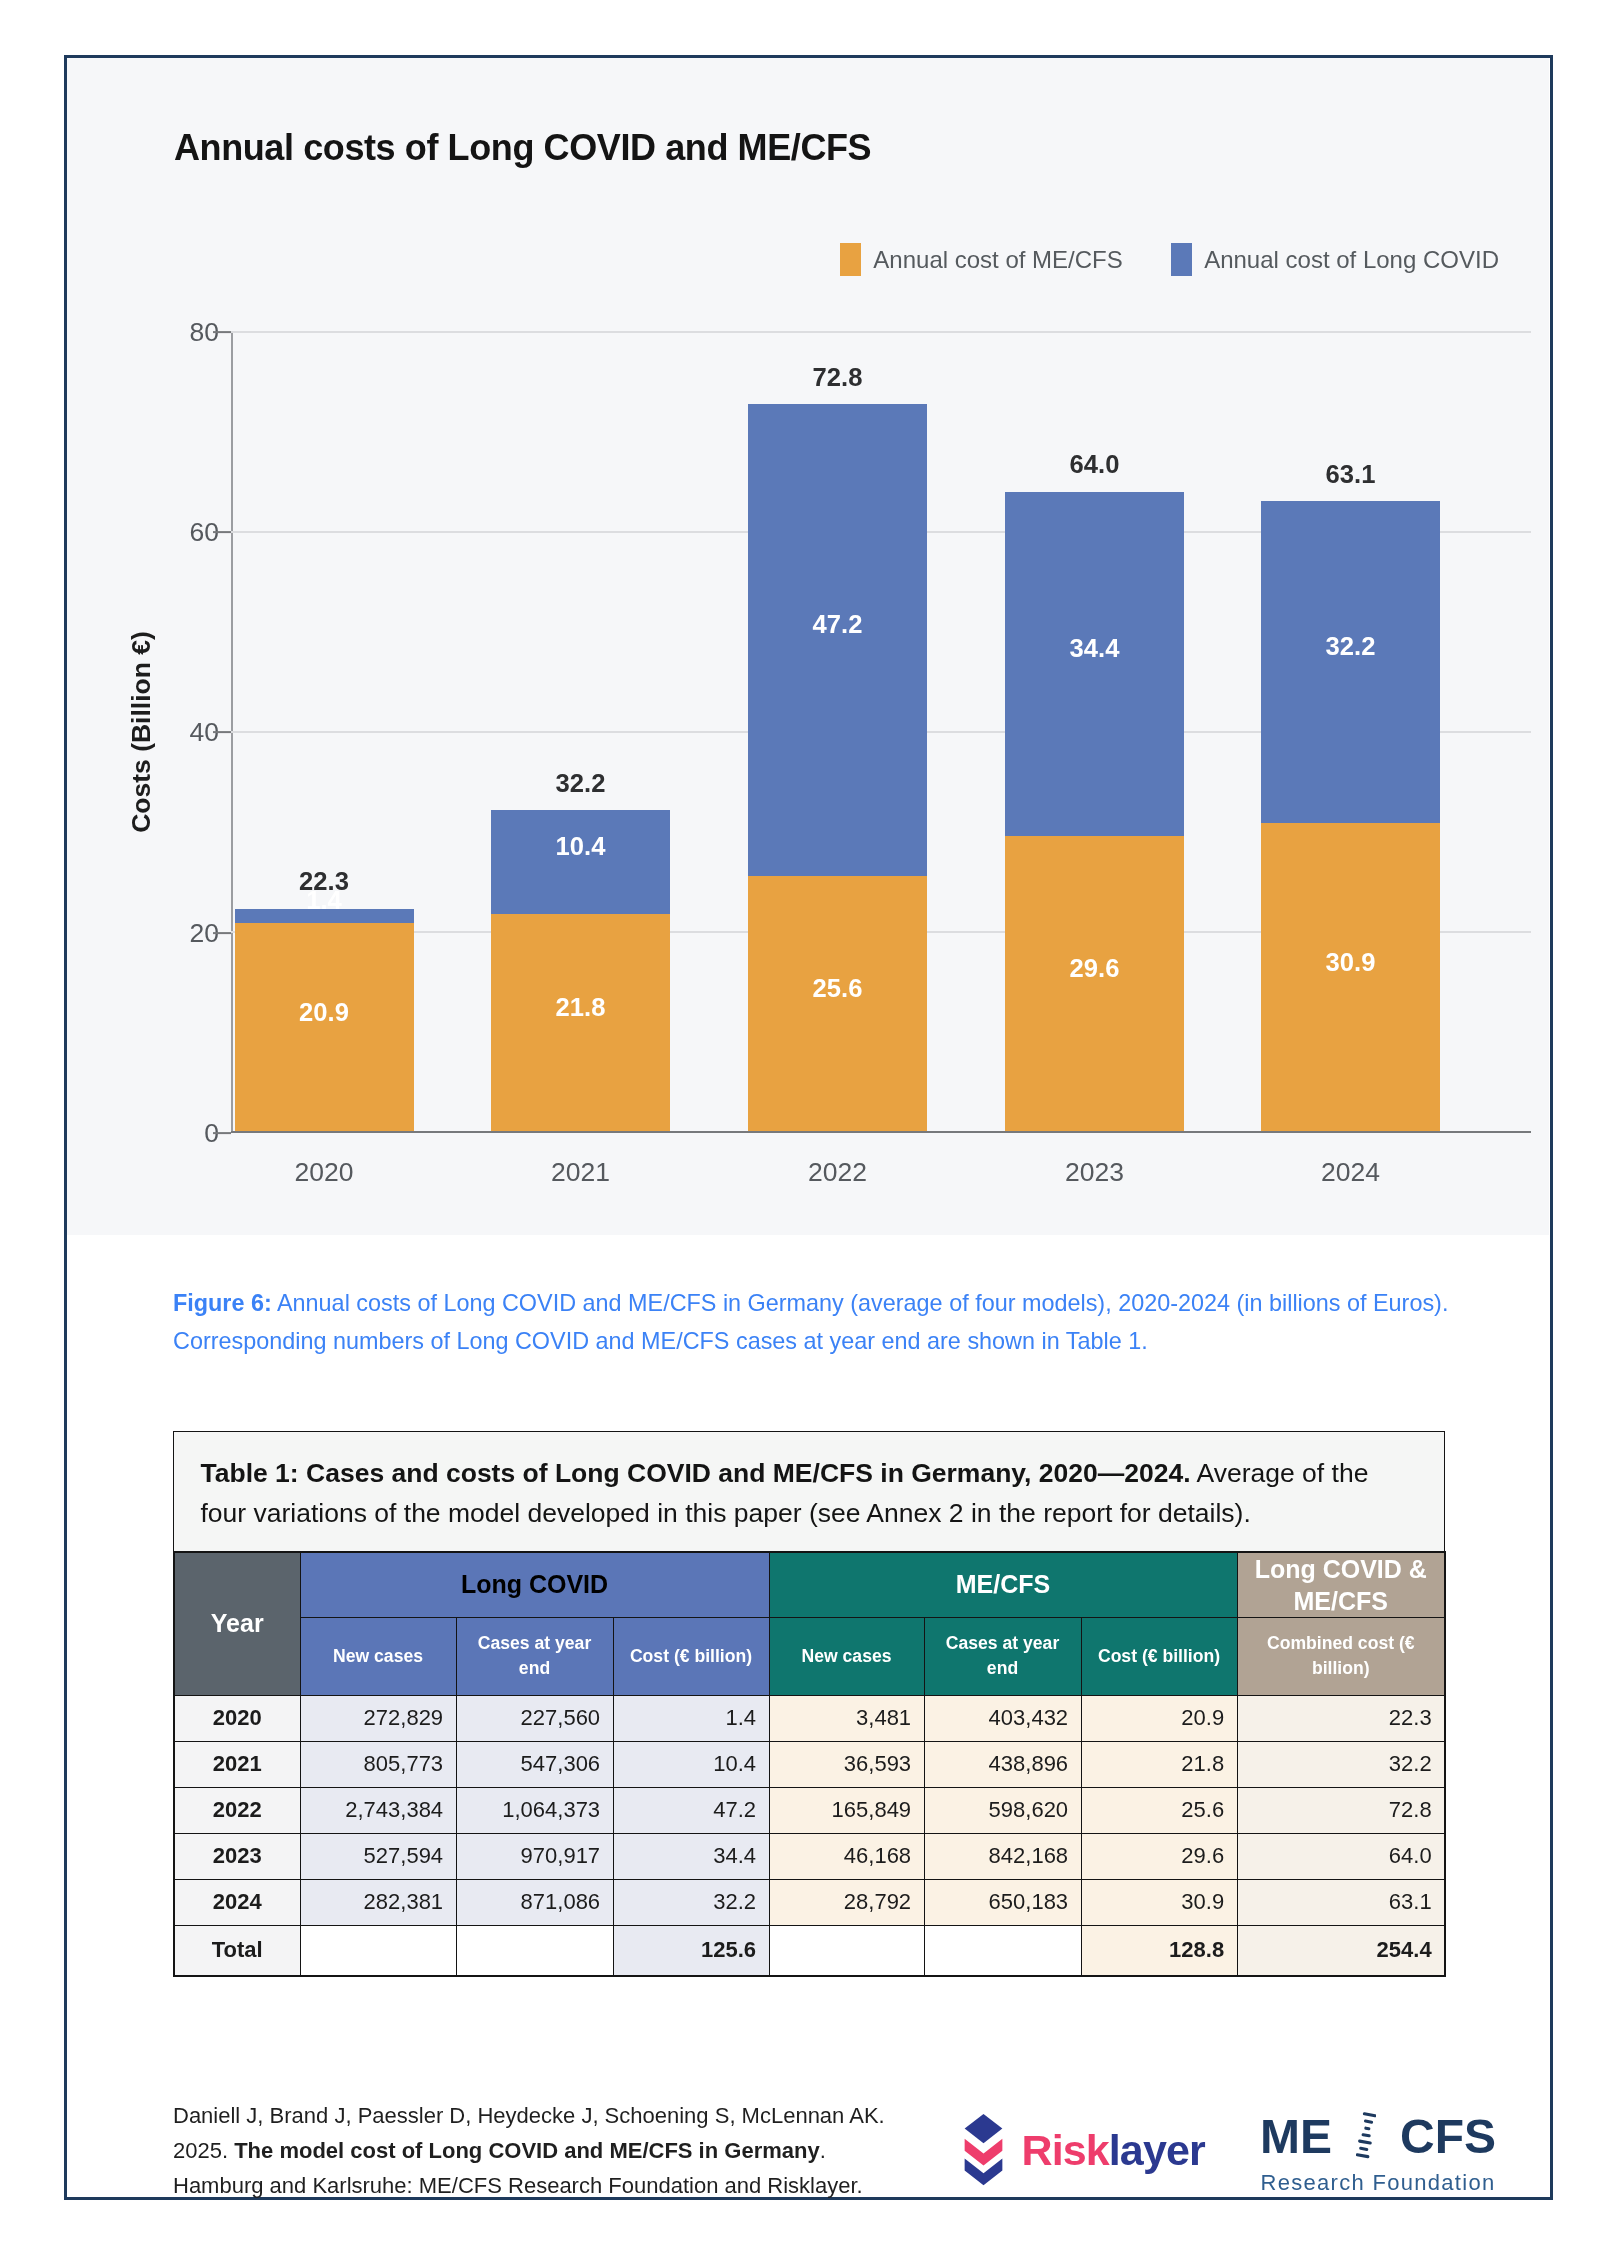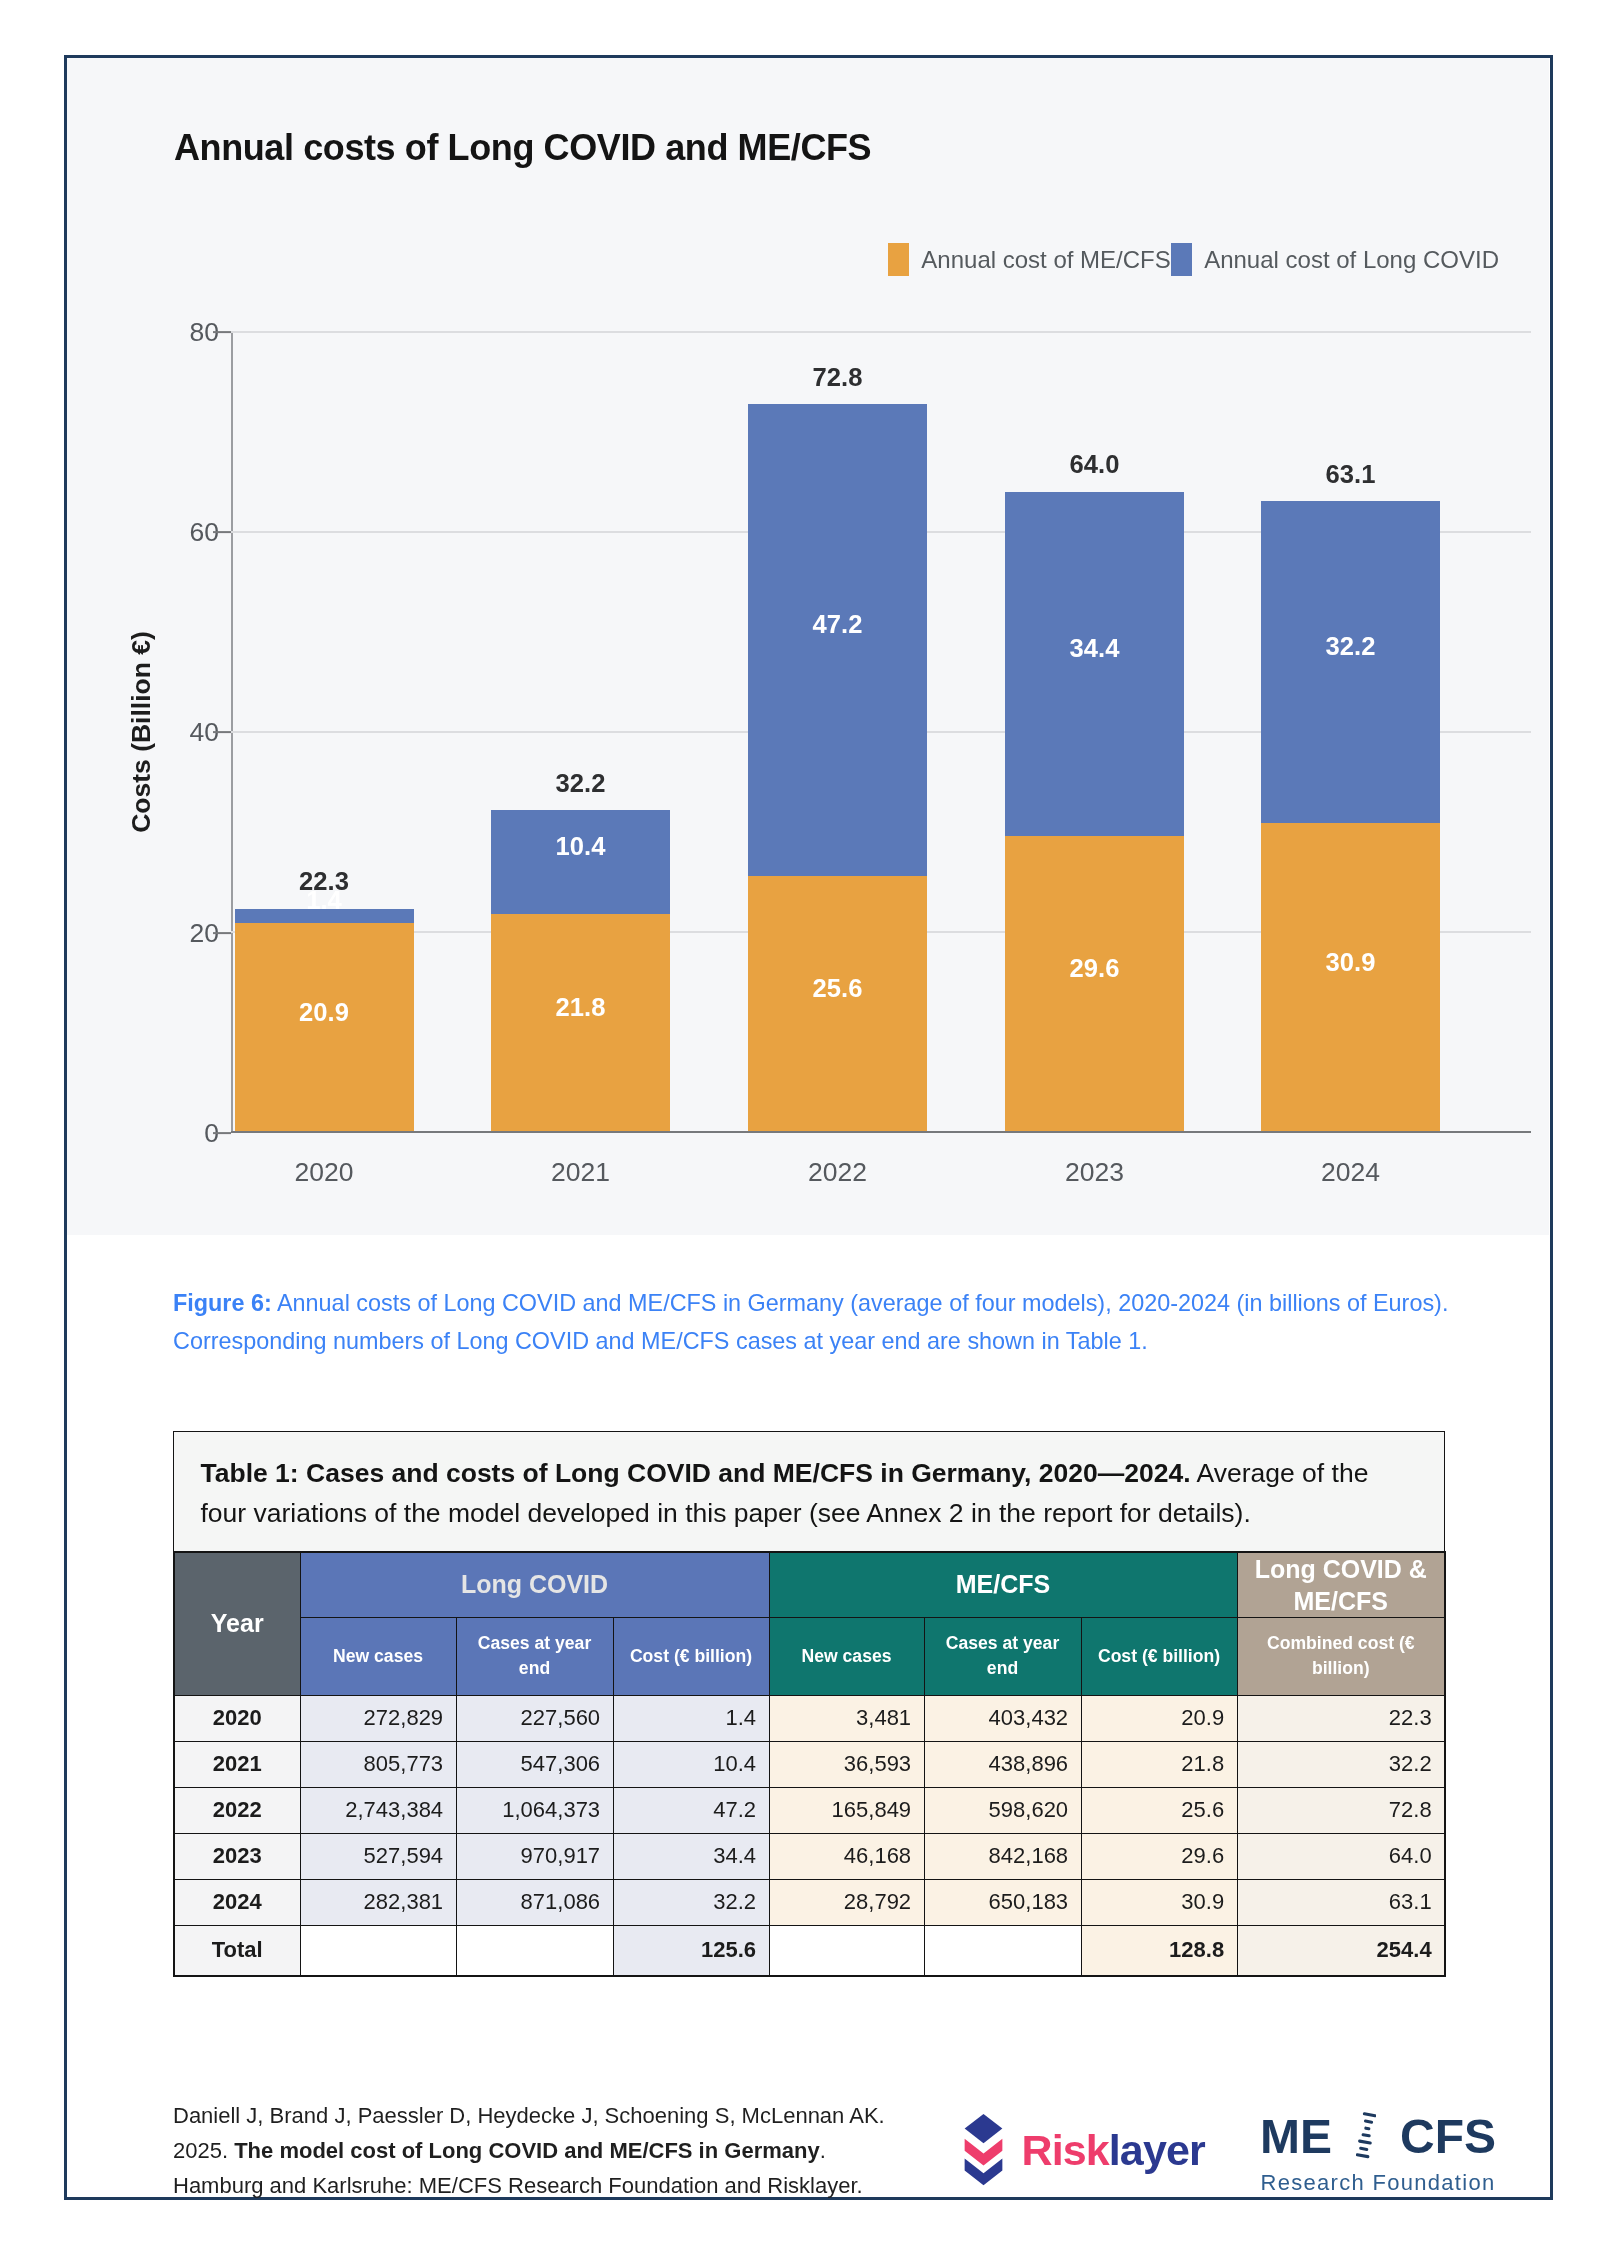--- a/index.html
+++ b/index.html
@@ -6,21 +6,21 @@
   html,body { width:1620px; height:2258px; background:#ffffff;
     font-family:"Liberation Sans","DejaVu Sans",sans-serif; }
   .frame { position:absolute; left:64px; top:55px; width:1489px; height:2145px;
     border:3.5px solid #1e3a5c; background:#ffffff; }
   .frame-inner { position:absolute; left:0; top:0; width:1364px; height:2138px; }
 
   
   .chart-sec { position:absolute; left:0; top:0; width:1482px; height:1177px; background:#f6f7f9; }
   .chart-title { position:absolute; left:107px; top:69px; font-size:36px; font-weight:700;
     color:#141414; letter-spacing:-0.4px; }
-  .legend { position:absolute; right:50px; top:185px; display:flex; align-items:center; }
+  .legend { position:absolute; right:50px; top:185px; display:flex; align-items:center; gap:48px; }
   .legend-item { display:flex; align-items:center; gap:12.4px; }
   .legend-swatch { width:21px; height:33px; }
   .legend-label { font-size:24px; color:#555a5e; }
 
   .plot { position:absolute; left:164px; top:274px; width:1300px; height:800px; }
   .gridline { position:absolute; left:0; width:1300px; height:1.8px; background:#dcddE0; }
   .axis-y { position:absolute; left:0; top:0; width:1.8px; height:800px; background:#9b9da1; }
   .baseline { position:absolute; left:0; bottom:-0.9px; width:1300px; height:1.8px; background:#77797c; }
   .ytick-label { position:absolute; width:53px; text-align:right; font-size:26.5px; color:#55595e;
     transform:translateY(-50%); }
@@ -44,21 +44,21 @@
 
   
   .table-wrap { position:absolute; left:106px; top:1373px; width:1272px; }
   .table-title { border:1.8px solid #141414; border-bottom:0; background:#f5f6f5;
     padding:21px 26.5px 17.6px 26.5px; font-size:26.5px; line-height:40px; color:#141414; }
   .table-title b { font-weight:700; }
   table { border-collapse:collapse; table-layout:fixed; width:1272px; }
   th,td { border:1.8px solid #141414; overflow:hidden; }
   table { border:2.6px solid #141414; }
   .h-year  { background:#5b646c; color:#fff; font-size:25px; font-weight:700; text-align:center; }
-  .h-lc    { background:#5b76b7; color:#e5e5e5; font-size:25px; font-weight:700; text-align:center; }
+  .h-lc    { background:#5b76b7; color:#000000; font-size:25px; font-weight:700; text-align:center; }
   .h-me    { background:#0f766e; color:#fff; font-size:25px; font-weight:700; text-align:center; }
   .h-comb  { background:#b1a394; color:#fff; font-size:25px; font-weight:700; text-align:center;
              line-height:32px; }
   .sh { color:#fff; font-size:17.6px; font-weight:700; text-align:center; line-height:25px;
         padding:5.3px 3.5px; }
   .sh.h-comb { font-size:17.6px; font-weight:700; }
   tr.hrow1 th { height:53px; }
   tr.hrow2 th { height:78px; }
   tbody td, tbody th { height:46px; font-size:22px; color:#1c1c1c; }
   .c-year { background:#f4f4f5; font-weight:700; text-align:center; }

